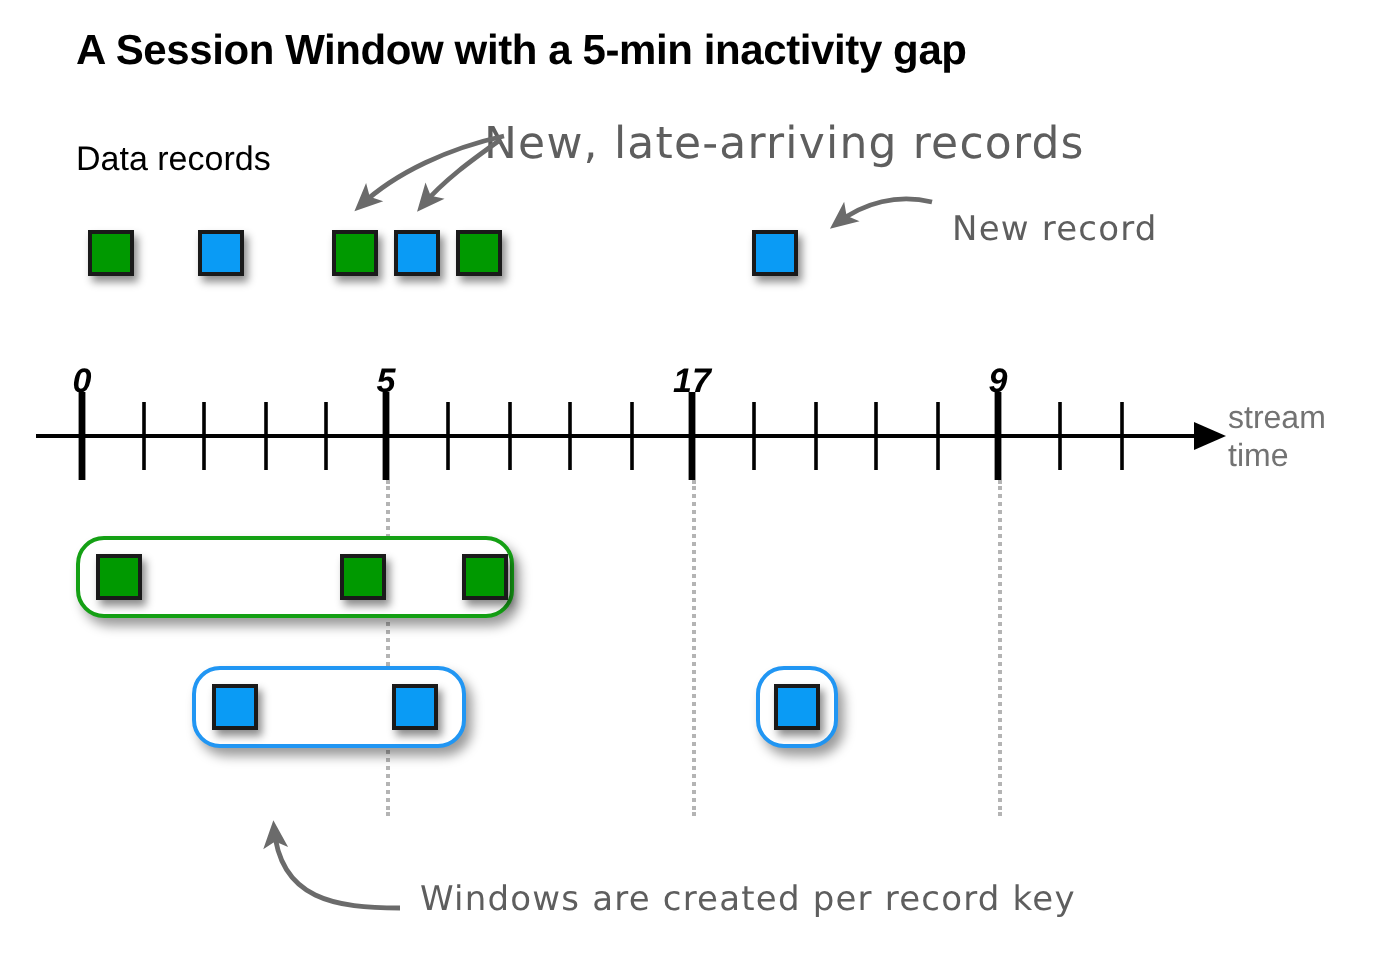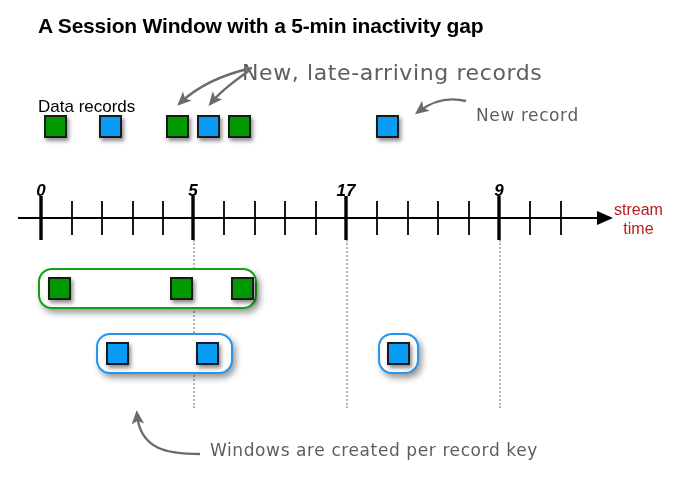--- a/index.html
+++ b/index.html
@@ -13,32 +13,32 @@
   #stage{position:absolute;left:0;top:0;width:688px;height:486px;padding-left:28px;}
 
   
   .title{
     position:absolute;left:38px;top:14px;
     font-size:21px;font-weight:bold;color:#000;
     letter-spacing:-0.2px;white-space:nowrap;
   }
   .data-records-label{
     position:absolute;left:38px;top:70px;
-    font-size:17px;color:#000;white-space:nowrap;margin-top:27px;
+    font-size:17px;color:#000;white-space:nowrap;
   }
   .axis-tick-label{
     position:absolute;
     font-size:17px;font-style:italic;font-weight:bold;color:#000;
     transform:translateX(-50%);
     white-space:nowrap;
   }
   .axis-name{
     position:absolute;left:614px;top:200px;
-    font-size:16px;color:#b91c1c;line-height:19px;
-    text-align:center;white-space:nowrap;
+    font-size:16px;color:#737373;line-height:19px;
+    text-align:left;white-space:nowrap;
   }
   .hand{
     position:absolute;
     font-family:"DejaVu Sans", sans-serif;
     color:#5e5e5e;
     white-space:nowrap;
     letter-spacing:0.6px;
   }
   .hand-late{left:242px;top:60px;font-size:22px;}
   .hand-new{left:476px;top:105px;font-size:17px;}

